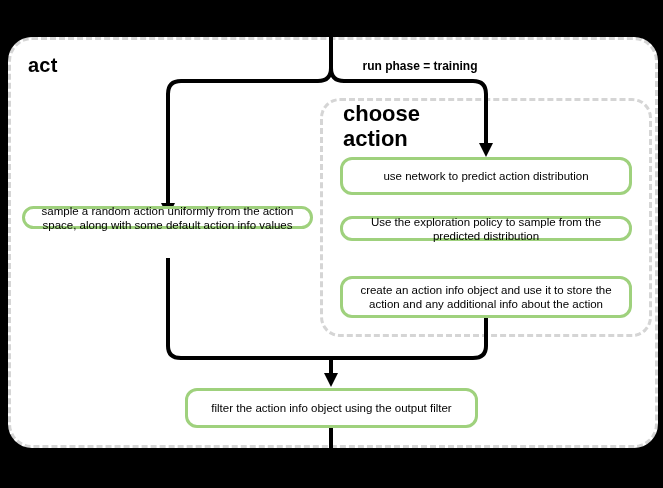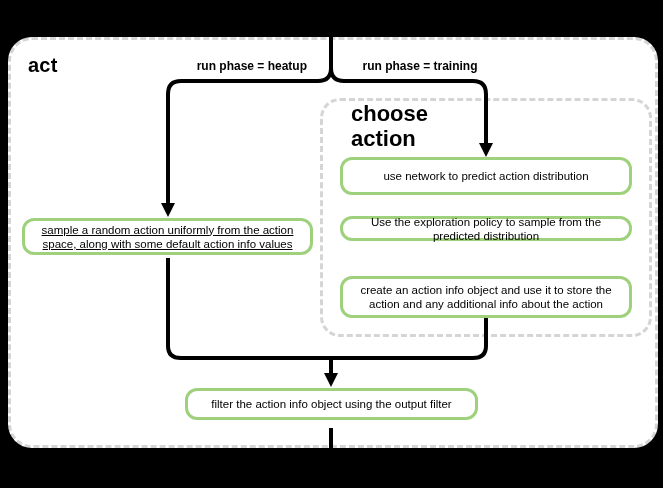--- a/index.html
+++ b/index.html
@@ -38,21 +38,20 @@
     letter-spacing: 0.2px;
     text-align: center;
   }
   .group-title {
     position: absolute;
     left: 343px; top: 101px;
     width: 120px;
     font-size: 22px;
     font-weight: bold;
     line-height: 25px;
-    margin-left: 8px;
   }
   .branch-label {
     position: absolute;
     top: 59px;
     width: 130px;
     font-size: 12px;
     font-weight: bold;
   }
   .branch-label.heatup { left: 177px; text-align: right; }
   .branch-label.training { left: 355px; text-align: center; }
@@ -75,25 +74,25 @@
     border-radius: 12px;
     box-sizing: border-box;
     display: flex;
     align-items: center;
     justify-content: center;
     text-align: center;
     font-size: 11.5px;
     line-height: 14px;
     padding: 2px 4px;
   }
-  .node-sample   { left: 22px;  top: 218px; width: 291px; height: 37px; text-decoration: underline; }
+  .node-sample   { left: 22px;  top: 206px; width: 291px; height: 23px; }
   .node-network  { left: 340px; top: 157px; width: 292px; height: 38px; }
   .node-explore  { left: 340px; top: 216px; width: 292px; height: 25px; }
   .node-create   { left: 340px; top: 276px; width: 292px; height: 42px; }
-  .node-filter   { left: 185px; top: 388px; width: 293px; height: 32px; white-space: nowrap; }
+  .node-filter   { left: 185px; top: 388px; width: 293px; height: 40px; white-space: nowrap; }
 </style>
 </head>
 <body>
 
 <div class="stage">
 
   <div class="panel"></div>
 
   <div class="group-box"></div>
 
@@ -105,21 +104,20 @@
     <path d="M168 258 V346 Q168 358 181 358 H473 Q486 358 486 346 V317"></path>
     <path d="M331 358 V374"></path>
     <polygon points="331,387 324,373 338,373"></polygon>
     <path d="M331 428 V453"></path>
   </svg>
 
   <div class="act-title">act</div>
 
   <div class="group-title">choose action</div>
 
-  <div class="branch-label heatup">run phase = heatup</div>
 
   <div class="branch-label training">run phase = training</div>
 
   <div class="node node-sample">sample a random action uniformly from the action space, along with some default action info values</div>
 
   <div class="node node-network">use network to predict action distribution</div>
 
   <div class="node node-explore">Use the exploration policy to sample from the predicted distribution</div>
 
   <div class="node node-create">create an action info object and use it to store the action and any additional info about the action</div>

